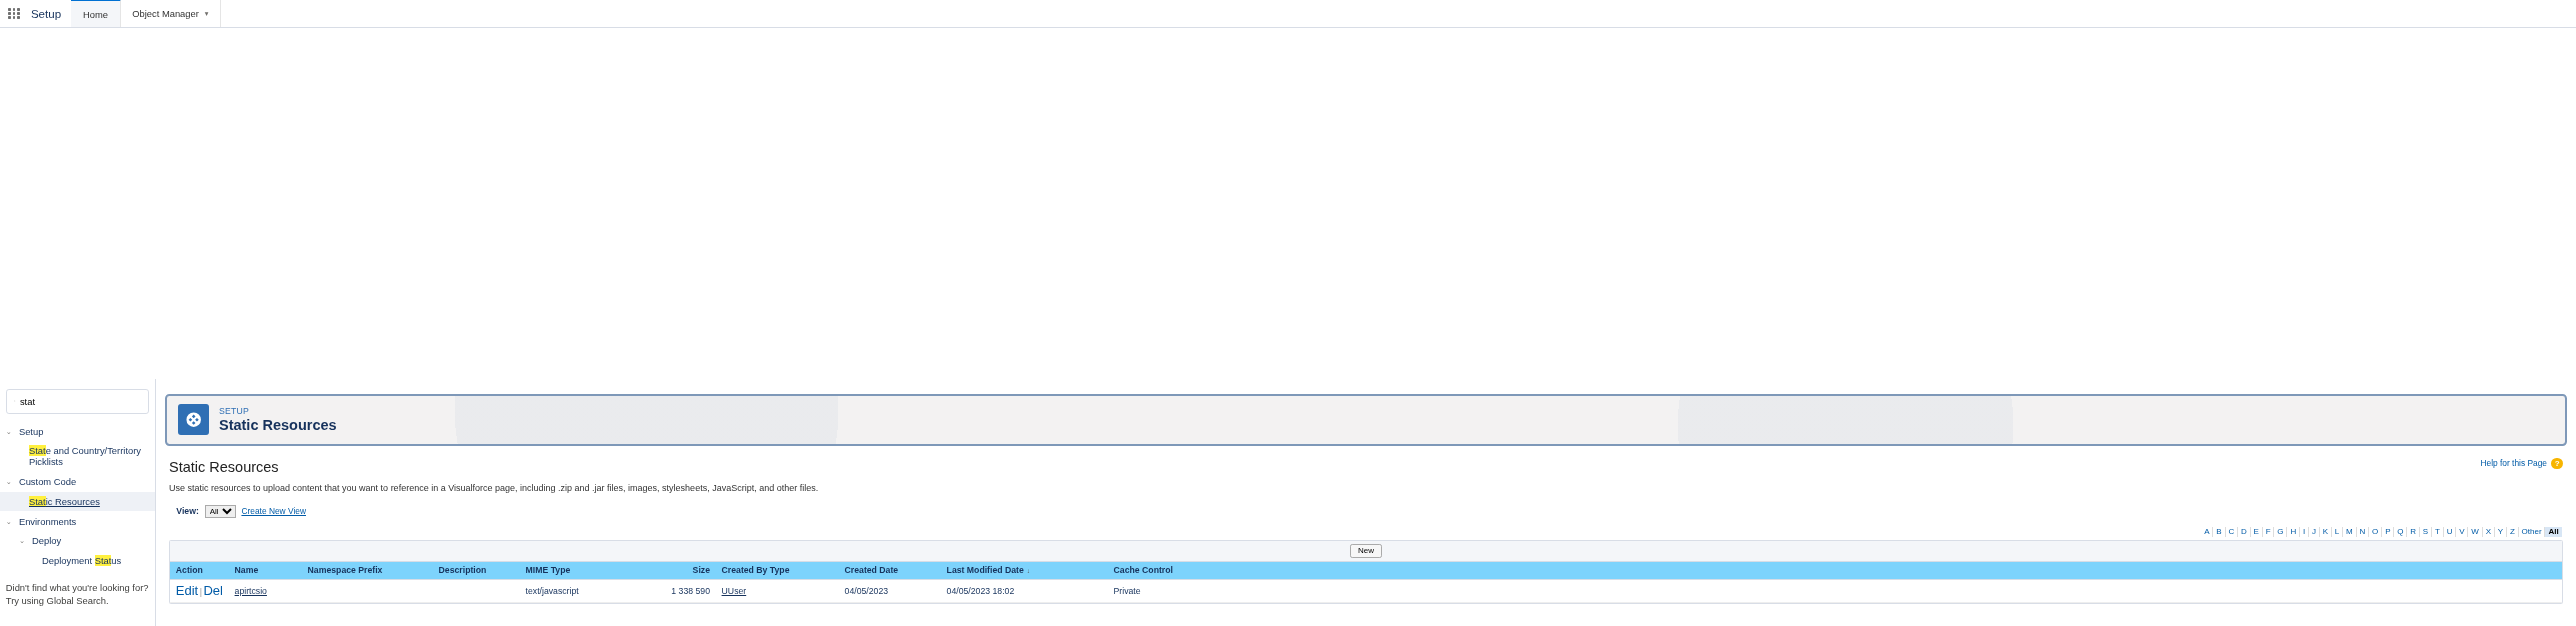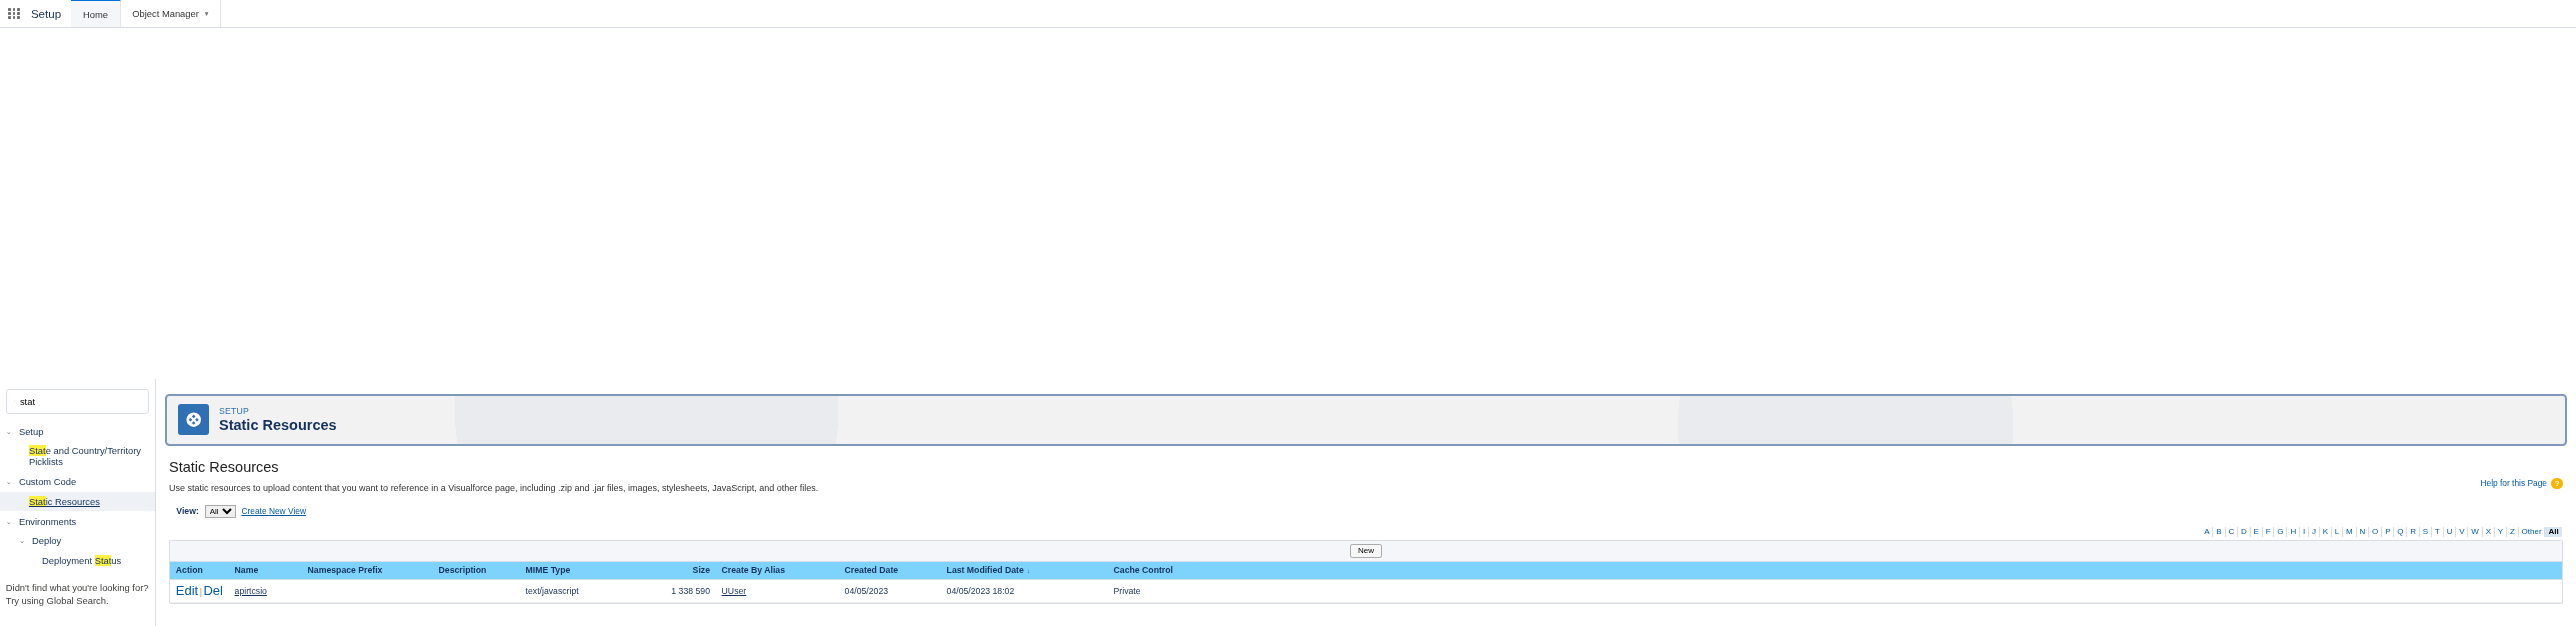--- a/index.html
+++ b/index.html
@@ -44,21 +44,21 @@
   .band::before { content:""; position:absolute; inset:0; border-radius:2.9px; background-image: radial-gradient(circle at 20% 30%, rgba(126,152,184,.08) 10%, transparent 10%), radial-gradient(circle at 70% 60%, rgba(126,152,184,.08) 10%, transparent 10%); pointer-events:none; }
   .band-icon { width: 30.5px; height: 30.5px; background: #2f6fb4; border-radius: 2.9px; display: flex; align-items: center; justify-content: center; margin-right: 10.2px; }
   .band-icon svg { width: 17.4px; height: 17.4px; fill: #fff; }
   .band-text .crumb { font-size: 8.7px; color: #2f6fb4; letter-spacing: 0.2px; }
   .band-text .title { font-size: 14.5px; font-weight: 700; color: #16325c; margin-top: 1.5px; }
 
   
   .page { padding: 13px 13px 22px 13px; }
   .page-title { font-size: 14.5px; font-weight: 400; color: #222; margin-bottom: 8.7px; }
   .page-desc { font-size: 9px; color: #333; margin-bottom: 11.6px; }
-  .help-link { position: absolute; right: 13px; top: 32px; font-size: 8.4px; color: #015ba7; cursor: pointer; display: flex; align-items: center; gap: 4.4px; }
+  .help-link { position: absolute; right: 13px; top: 12px; font-size: 8.4px; color: #015ba7; cursor: pointer; display: flex; align-items: center; gap: 4.4px; }
   .help-link .q { width: 11.6px; height: 11.6px; border-radius: 50%; background: #f7b500; color: #fff; font-size: 8px; font-weight: 700; display: flex; align-items: center; justify-content: center; }
   .page-rel { position: relative; }
 
   .view-row { display: flex; align-items: center; gap: 5.8px; font-size: 8.7px; margin: 4.4px 0 8.7px 7.3px; }
   .view-row .lbl { font-weight: 700; }
   .view-row select { font-size: 8px; border: 0.7px solid #aaa; }
   .view-row a { color: #015ba7; text-decoration: underline; font-size: 8.4px; }
 
   .alpha-row { display: flex; justify-content: flex-end; gap: 0; font-size: 8px; color: #015ba7; margin-bottom: 2.9px; padding-right: 1.5px; }
   .alpha-row span { padding: 0.7px 2.9px; border-right: 0.7px solid #ddd; cursor: pointer; }
@@ -228,21 +228,21 @@
         </div>
         <table>
           <thead>
             <tr>
               <th style="width:51px">Action</th>
               <th style="width:73px">Name</th>
               <th style="width:131px">Namespace Prefix</th>
               <th style="width:87px">Description</th>
               <th style="width:145px">MIME Type</th>
               <th class="right" style="width:51px">Size</th>
-              <th style="width:123px">Create By Alias</th>
+              <th style="width:123px">Created By Type</th>
               <th style="width:102px">Created Date</th>
               <th style="width:167px"><span>Last Modified Date</span><span class="sort">↓</span></th>
               <th>Cache Control</th>
             </tr>
           </thead>
           <tbody>
             <tr>
               <td class="action-cell">
                 <a>Edit</a><span class="sep">|</span><a>Del</a>
               </td>

